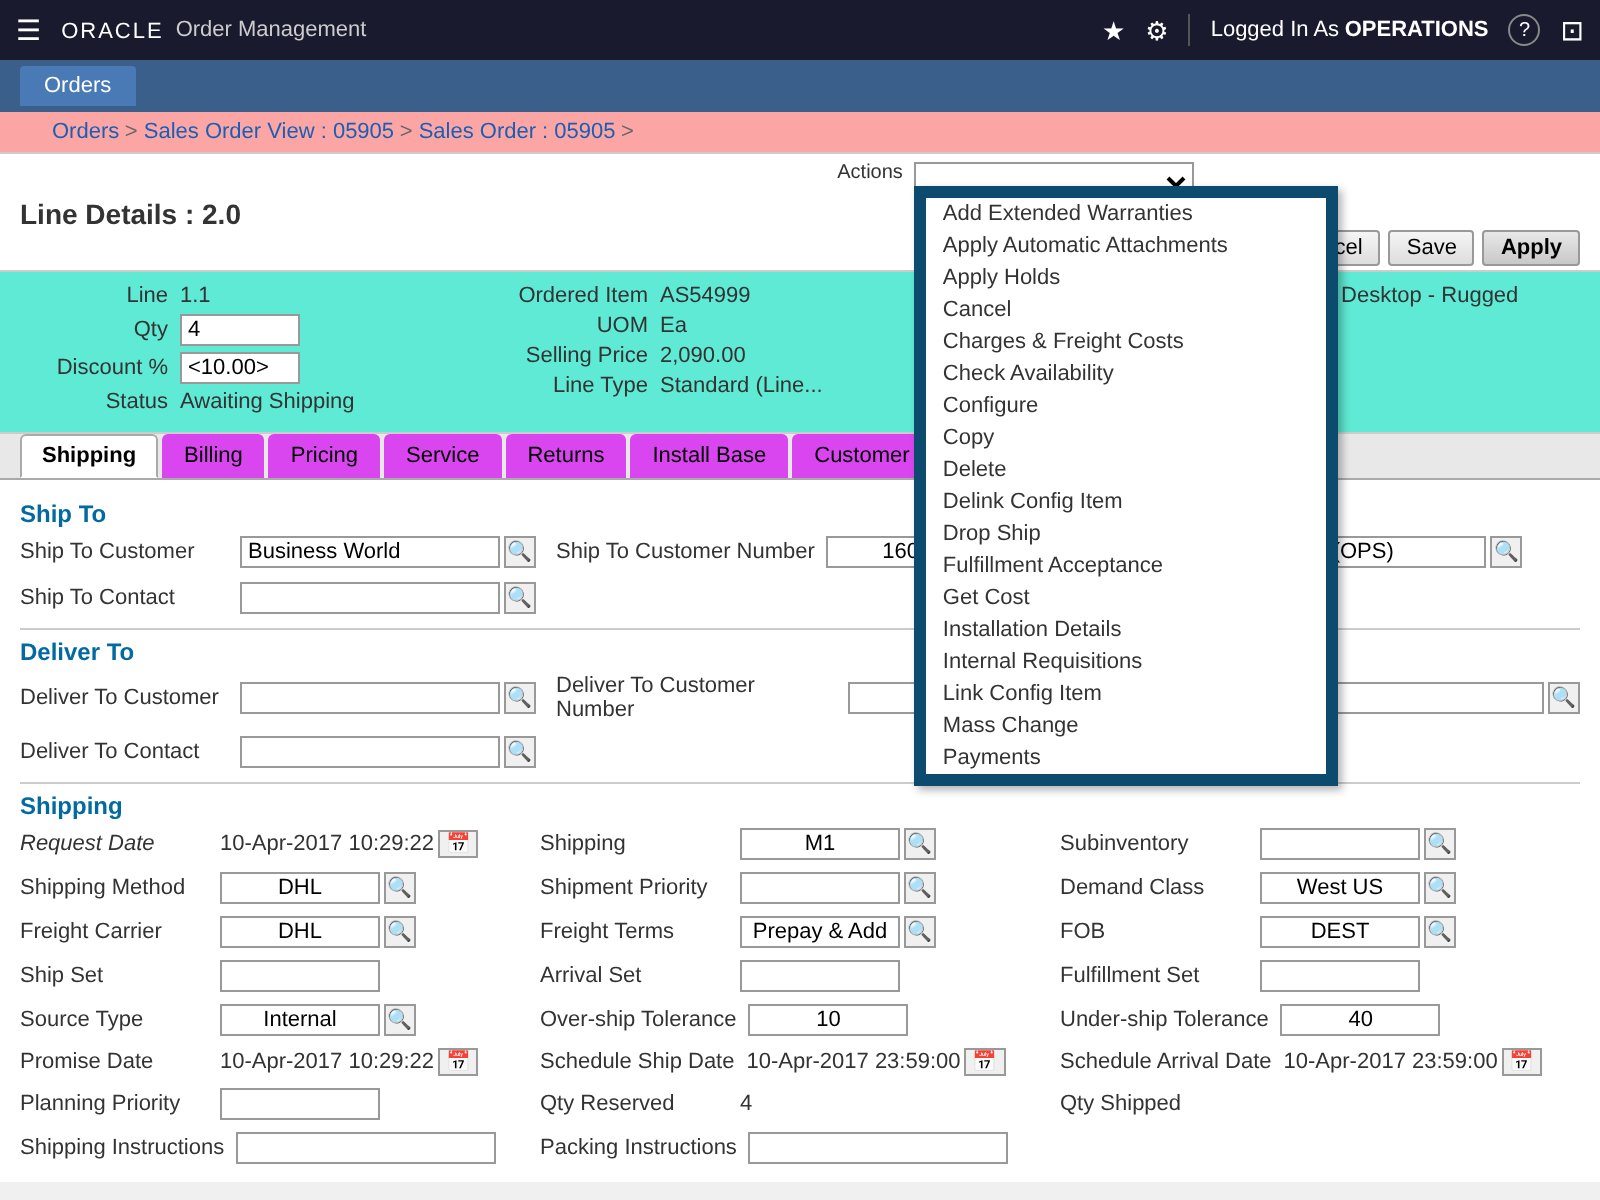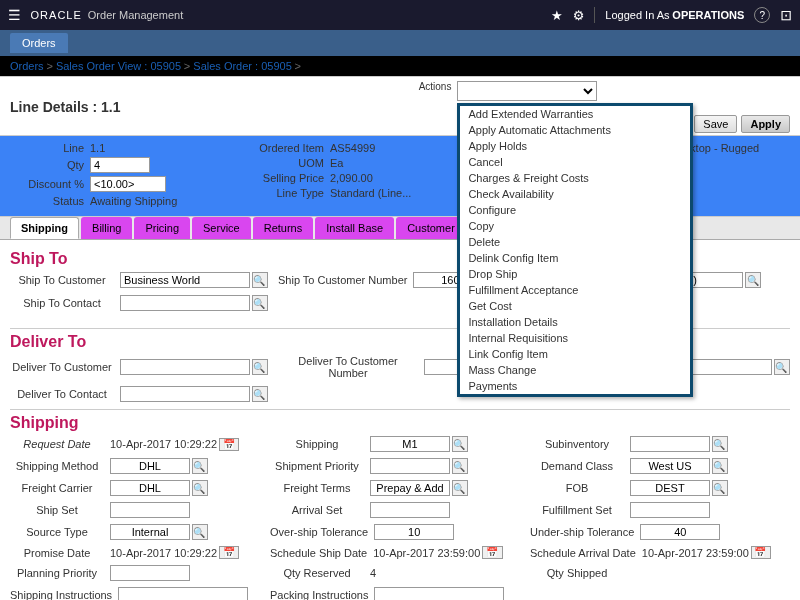--- a/index.html
+++ b/index.html
@@ -34,22 +34,22 @@
       color: white;
       padding: 4px 12px;
       cursor: pointer;
       font-size: 11px;
       background: #4a7ab5;
       border-radius: 2px 2px 0 0;
     }
 
     
     .breadcrumb-bar {
-      background: #000000;
-      padding: 4px 10px;
+      background: #fca5a5;
+      padding: 4px 26px;
       border-bottom: 1px solid #ccc;
     }
     .breadcrumb { color: #1a5fb4; font-size: 10px; }
     .breadcrumb a { color: #1a5fb4; text-decoration: none; }
     .breadcrumb span { color: #666; }
 
     
     .page-header {
       background: white;
       padding: 4px 10px 2px 10px;
@@ -78,21 +78,21 @@
       border-radius: 2px;
       margin-top: 34px;
     }
     .btn-apply {
       background: linear-gradient(to bottom, #e8e8e8, #c8c8c8);
       font-weight: bold;
     }
 
     
     .form-area {
-      background: #3b82f6;
+      background: #5eead4;
       padding: 6px 10px;
       border-bottom: 1px solid #ccc;
     }
     .form-row { display: flex; align-items: center; margin-bottom: 3px; }
     .form-label { color: #333; min-width: 80px; text-align: right; padding-right: 6px; font-size: 11px; }
     .form-value { color: #333; font-size: 11px; }
     .form-input {
       border: 1px solid #999;
       padding: 1px 3px;
       font-size: 11px;
@@ -124,27 +124,27 @@
       font-weight: bold;
     }
 
     
     .section {
       background: white;
       padding: 6px 10px;
     }
     .section-title {
       font-weight: bold;
-      font-size: 16px;
-      color: #be185d;
+      font-size: 12px;
+      color: #0369a1;
       margin-bottom: 4px;
       margin-top: 4px;
     }
     .field-row { display: flex; align-items: center; margin-bottom: 3px; }
-    .field-label { color: #333; min-width: 110px; text-align: center; padding-right: 6px; font-size: 11px; }
+    .field-label { color: #333; min-width: 110px; text-align: left; padding-right: 6px; font-size: 11px; }
     .field-value { font-size: 11px; color: #333; }
     .field-input {
       border: 1px solid #999;
       padding: 1px 3px;
       font-size: 11px;
       width: 130px;
       background: white;
     }
     .field-input-sm { width: 80px; text-align: center; }
     .icon-btn {
@@ -161,25 +161,25 @@
       border: 1px solid #999;
       cursor: pointer;
       font-size: 10px;
       margin-left: 2px;
       display: inline-flex; align-items: center; justify-content: center;
     }
 
     
     .dropdown-menu {
       position: absolute;
-      top: 22px;
+      top: 12px;
       left: 0;
       background: white;
-      border: 3px solid #0c4a6e;
-      width: 236px;
+      border: 6px solid #0c4a6e;
+      width: 212px;
       z-index: 1000;
       box-shadow: 2px 2px 4px rgba(0,0,0,0.3);
     }
     .dropdown-menu-item {
       padding: 2px 8px;
       font-size: 11px;
       color: #333;
       cursor: pointer;
       white-space: nowrap;
     }
@@ -218,21 +218,21 @@
     <a href="#">Orders</a>
     <span> &gt; </span>
     <a href="#">Sales Order View : 05905</a>
     <span> &gt; </span>
     <a href="#">Sales Order : 05905</a>
     <span> &gt;</span>
   </span>
 </div>
 
 <div class="page-header">
-  <div class="page-title">Line Details : 1.1</div>
+  <div class="page-title">Line Details : 2.0</div>
   <div class="header-actions">
     <span class="actions-label">Actions</span>
     <div style="position:relative;">
       <select class="actions-dropdown">
         <option></option>
       </select>
       
       <div class="dropdown-menu">
         <div class="dropdown-menu-item">Add Extended Warranties</div>
         <div class="dropdown-menu-item">Apply Automatic Attachments</div>
@@ -268,21 +268,21 @@
       <div class="form-row">
         <span class="form-label">Line</span>
         <span class="form-value">1.1</span>
       </div>
       <div class="form-row">
         <span class="form-label">Qty</span>
         <input class="form-input form-input-small" value="4" style="">
       </div>
       <div class="form-row">
         <span class="form-label">Discount %</span>
-        <input class="form-input" value="&lt;10.00&gt;" style="width: 76px;">
+        <input class="form-input" value="&lt;10.00&gt;" style="width: 60px;">
       </div>
       <div class="form-row">
         <span class="form-label">Status</span>
         <span class="form-value">Awaiting Shipping</span>
       </div>
     </div>
 
     <div style="min-width:230px;">
       <div class="form-row">
         <span class="form-label">Ordered Item</span>
@@ -346,21 +346,21 @@
     <div class="field-row">
       <span class="field-label">Ship To Customer Number</span>
       <input class="field-input field-input-sm" value="1608" style="">
     </div>
     <div class="field-row">
       <span class="field-label">on</span>
       <input class="field-input" value="San Jose (OPS)" style="">
       <span class="search-btn">🔍</span>
     </div>
   </div>
-  <div style="display:flex; gap:10px; margin-bottom:14px;">
+  <div style="display:flex; gap:10px; margin-bottom:4px;">
     <div class="field-row">
       <span class="field-label">Ship To Contact</span>
       <input class="field-input" value="" style="">
       <span class="search-btn">🔍</span>
     </div>
   </div>
 
   <hr class="divider">
 
   <div class="section-title">Deliver To</div>

